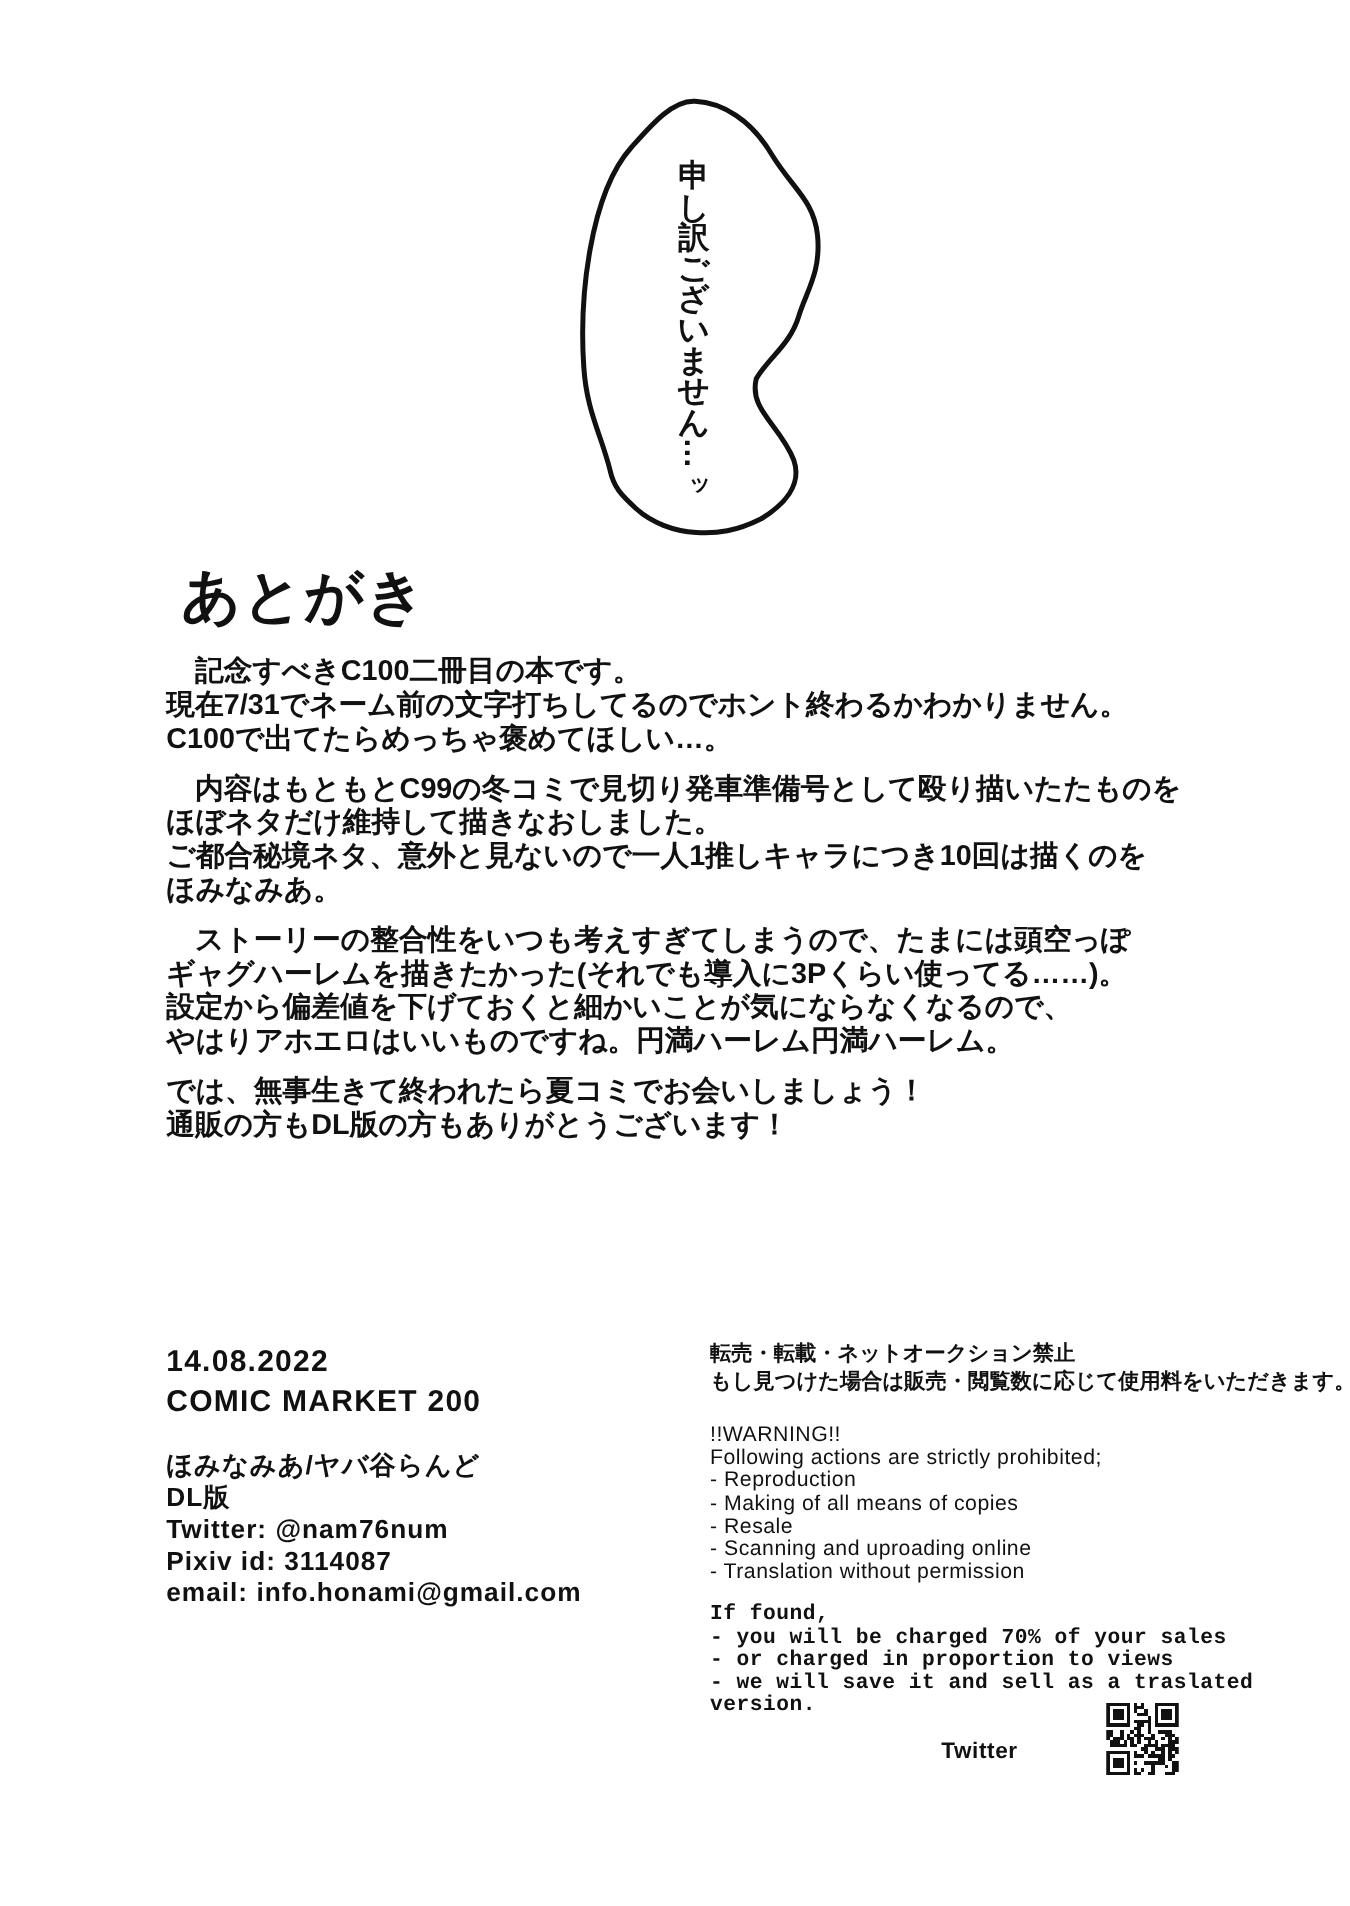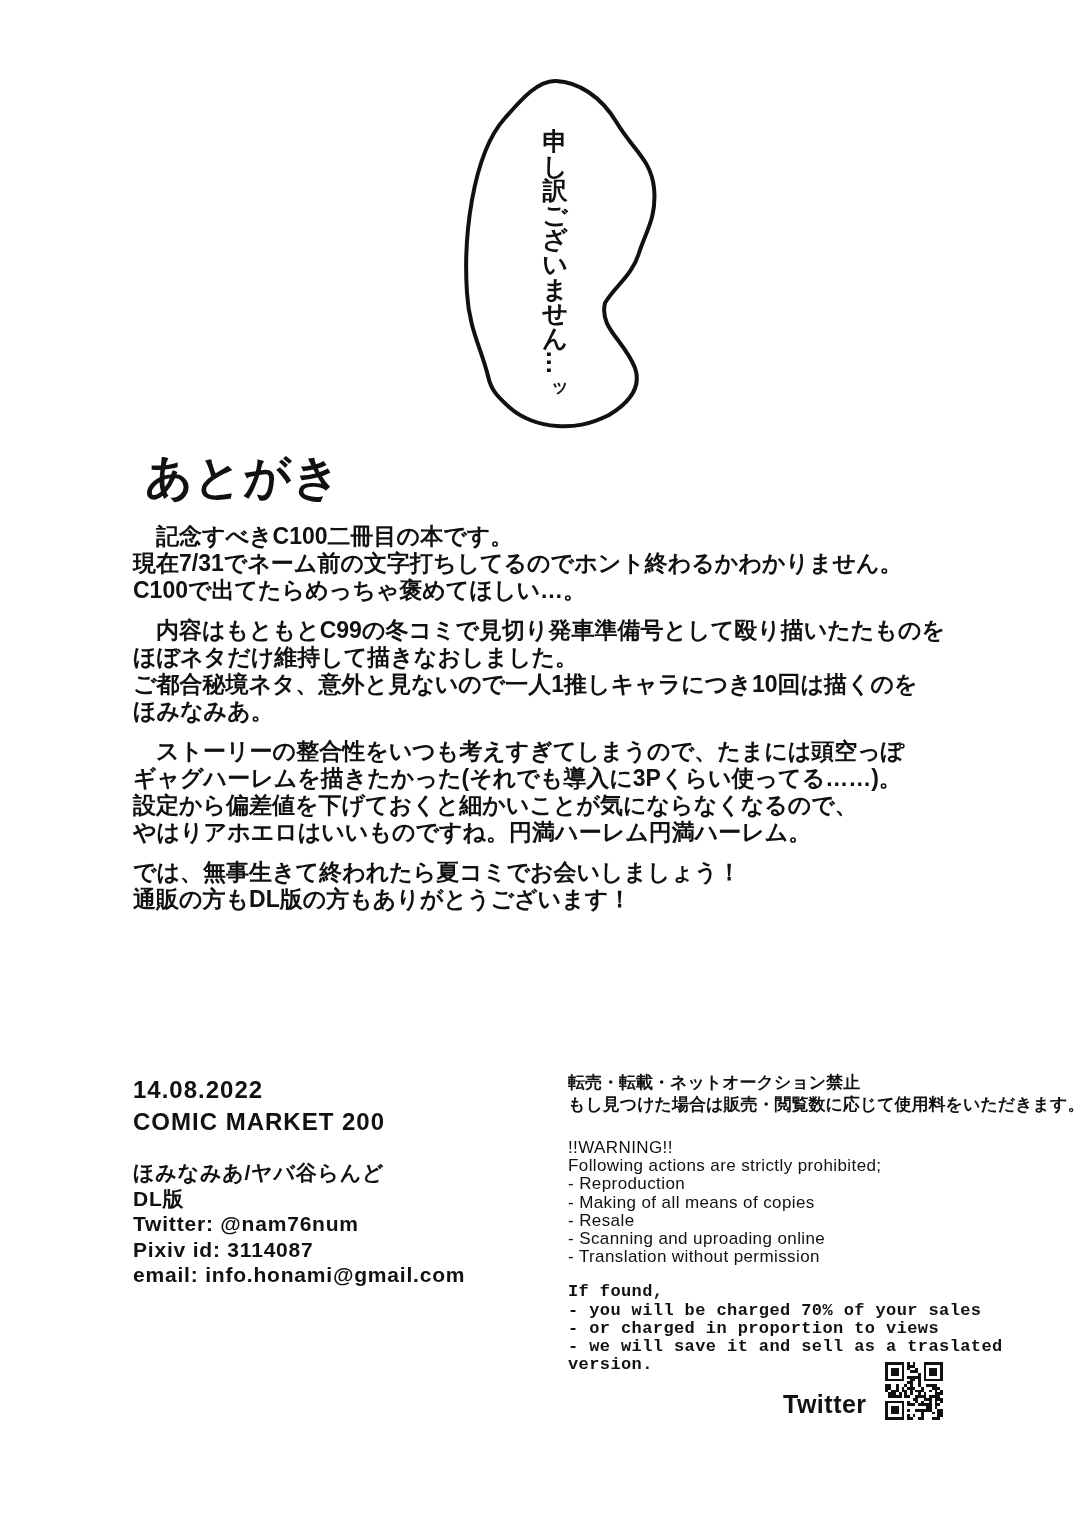--- a/index.html
+++ b/index.html
@@ -126,23 +126,23 @@
     font-weight: 700;
     line-height: 18.2px;
     letter-spacing: 0.4px;
     white-space: pre-line;
     font-family: Liberation Mono, monospace;
   }
 
   
   .qr-label {
     position: absolute;
-    left: 783px;
+    left: 753px;
     top: 1390px;
-    font-size: 25px;
+    font-size: 18px;
     font-weight: 700;
     letter-spacing: 0.5px;
   }
   .qr-code {
     position: absolute;
     left: 885px;
     top: 1362px;
     width: 58px;
     height: 58px;
   }

